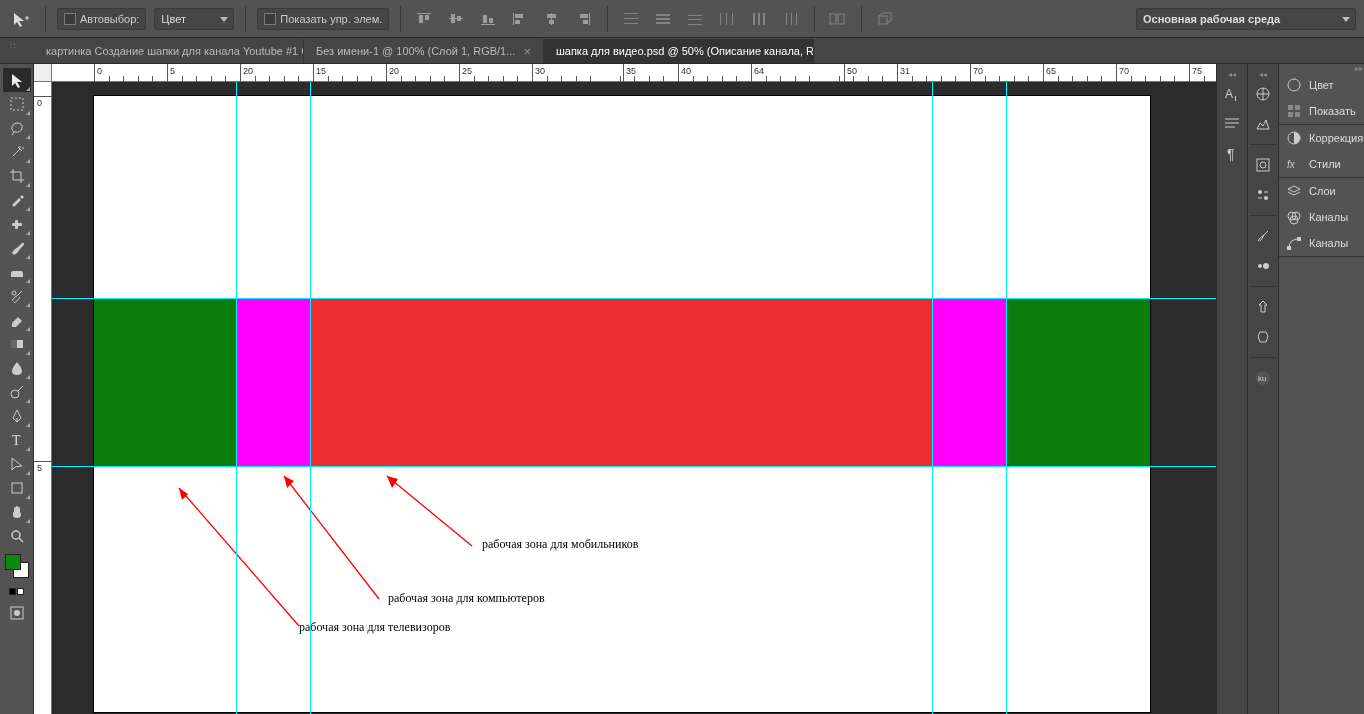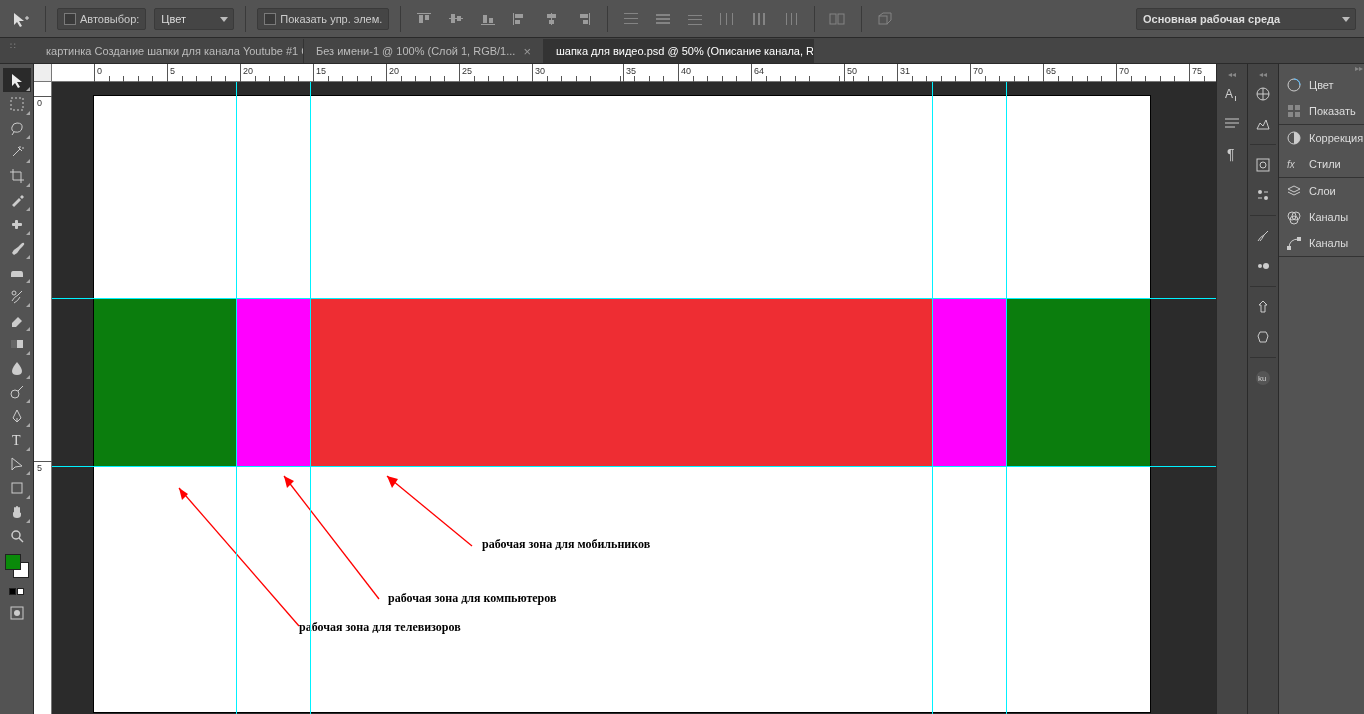--- a/index.html
+++ b/index.html
@@ -30,21 +30,21 @@
 .tiny-swatch { margin-top:4px; display:flex; gap:1px;}
 .tiny-swatch div{width:7px;height:7px;border:1px solid #222;}
 .canvas-region { flex: 1; background: #2b2b2b; position: relative; overflow: hidden; }
 .ruler-h { position: absolute; top: 0; left: 18px; right: 0; height: 18px; background: #fff; border-bottom:1px solid #777;}
 .ruler-v { position: absolute; top: 18px; left: 0; bottom: 0; width: 18px; background: #fff; border-right:1px solid #777;}
 .ruler-corner { position: absolute; top: 0; left: 0; width: 18px; height: 18px; background: #eee; border-right:1px solid #777; border-bottom:1px solid #777;}
 .ruler-h .tick{position:absolute;top:0;height:18px;border-left:1px solid #555;}
 .ruler-h .tick span{position:absolute;top:2px;left:2px;font-size:9px;color:#333;}
 .ruler-v .tick{position:absolute;left:0;width:18px;border-top:1px solid #555;}
 .ruler-v .tick span{position:absolute;left:3px;top:1px;font-size:9px;color:#333;}
-.canvas-wrap { position: absolute; top: 18px; left: 18px; right: 0; bottom: 0; background: #2b2b2b; font-weight: bold; }
+.canvas-wrap { position: absolute; top: 18px; left: 18px; right: 0; bottom: 0; background: #2b2b2b; }
 .artboard { position: absolute; top: 14px; left: 42px; width: 1056px; height: 616px; background: #fff; box-shadow: 0 0 0 1px #000; }
 .zone-green-l { position:absolute; top:202px; left:0; width:143px; height:168px; background:#0b7d0d;}
 .zone-green-r { position:absolute; top:202px; right:0; width:143px; height:168px; background:#0b7d0d;}
 .zone-mag-l { position:absolute; top:202px; left:143px; width:74px; height:168px; background:#ff00ff;}
 .zone-mag-r { position:absolute; top:202px; right:143px; width:74px; height:168px; background:#ff00ff;}
 .zone-red { position:absolute; top:202px; left:217px; right:217px; height:168px; background:#ee2d33;}
 .guide-v { position:absolute; top:0; bottom:0; width:1px; background:#00f2ff; }
 .guide-h { position:absolute; left:0; right:0; height:1px; background:#00f2ff; }
 .guide-wrap{position:absolute;top:18px;left:18px;right:0;bottom:0;pointer-events:none;}
 .arrow-line{stroke:#ff0000;stroke-width:1.3;fill:none;}

